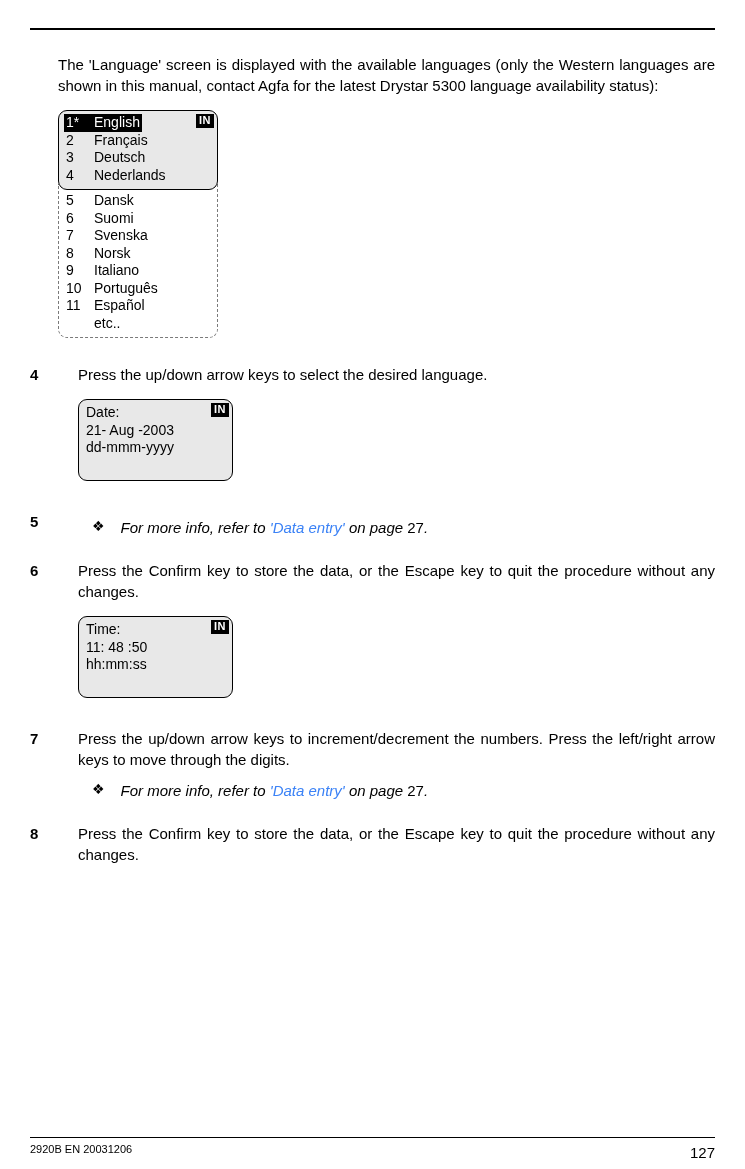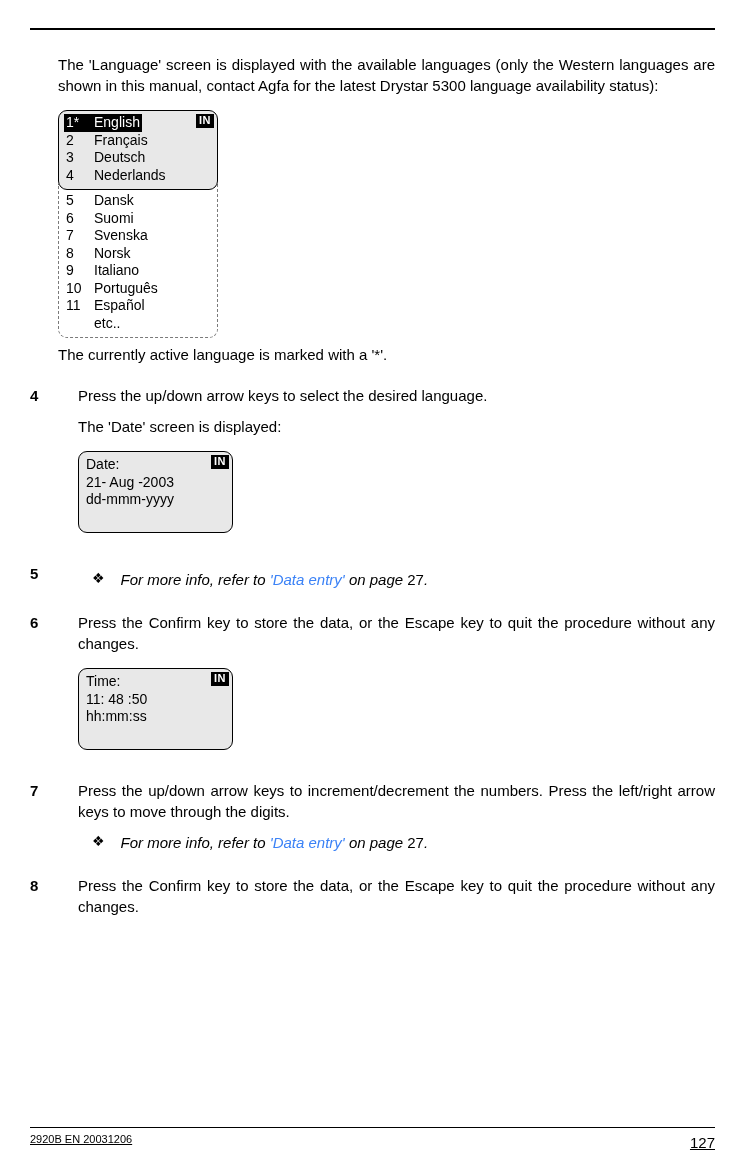--- a/index.html
+++ b/index.html
@@ -137,25 +137,24 @@
       padding-left: 14px;
     }
     .hint .diamond {
       font-style: normal;
       font-size: 14px;
     }
     .link { color: #3b82f6; font-style: italic; }
     .linknum { color: #000000; font-style: normal; }
     .footer {
       position: absolute;
-      bottom: 16px;
+      bottom: 6px;
       left: 0;
       right: 0;
       padding: 0 30px;
-      text-decoration: underline;
     }
     .footer-rule {
       border-top: 1px solid #000;
       padding-top: 4px;
       display: flex;
       justify-content: space-between;
       font-size: 11px;
     }
     .page-no {
       font-size: 15px;
@@ -221,28 +220,26 @@
           <span class="lang-num">11</span>
           <span class="lang-name">Español</span>
         </div>
         <div class="lang-row">
           <span class="lang-num"></span>
           <span class="lang-name">etc..</span>
         </div>
       </div>
     </div>
 
-    <p class="para">The currently active language is marked with a '*'.</p>
   </div>
 
   <div class="step-row">
     <div class="step-num">4</div>
     <div class="step-body">
       <p>Press the up/down arrow keys to select the desired language.</p>
-      <p>The 'Date' screen is displayed:</p>
       <div class="lcd">
         <span class="in-badge">IN</span>
         <div>Date:</div>
         <div>21- Aug -2003</div>
         <div>dd-mmm-yyyy</div>
         <div>&nbsp;</div>
       </div>
     </div>
   </div>
 

